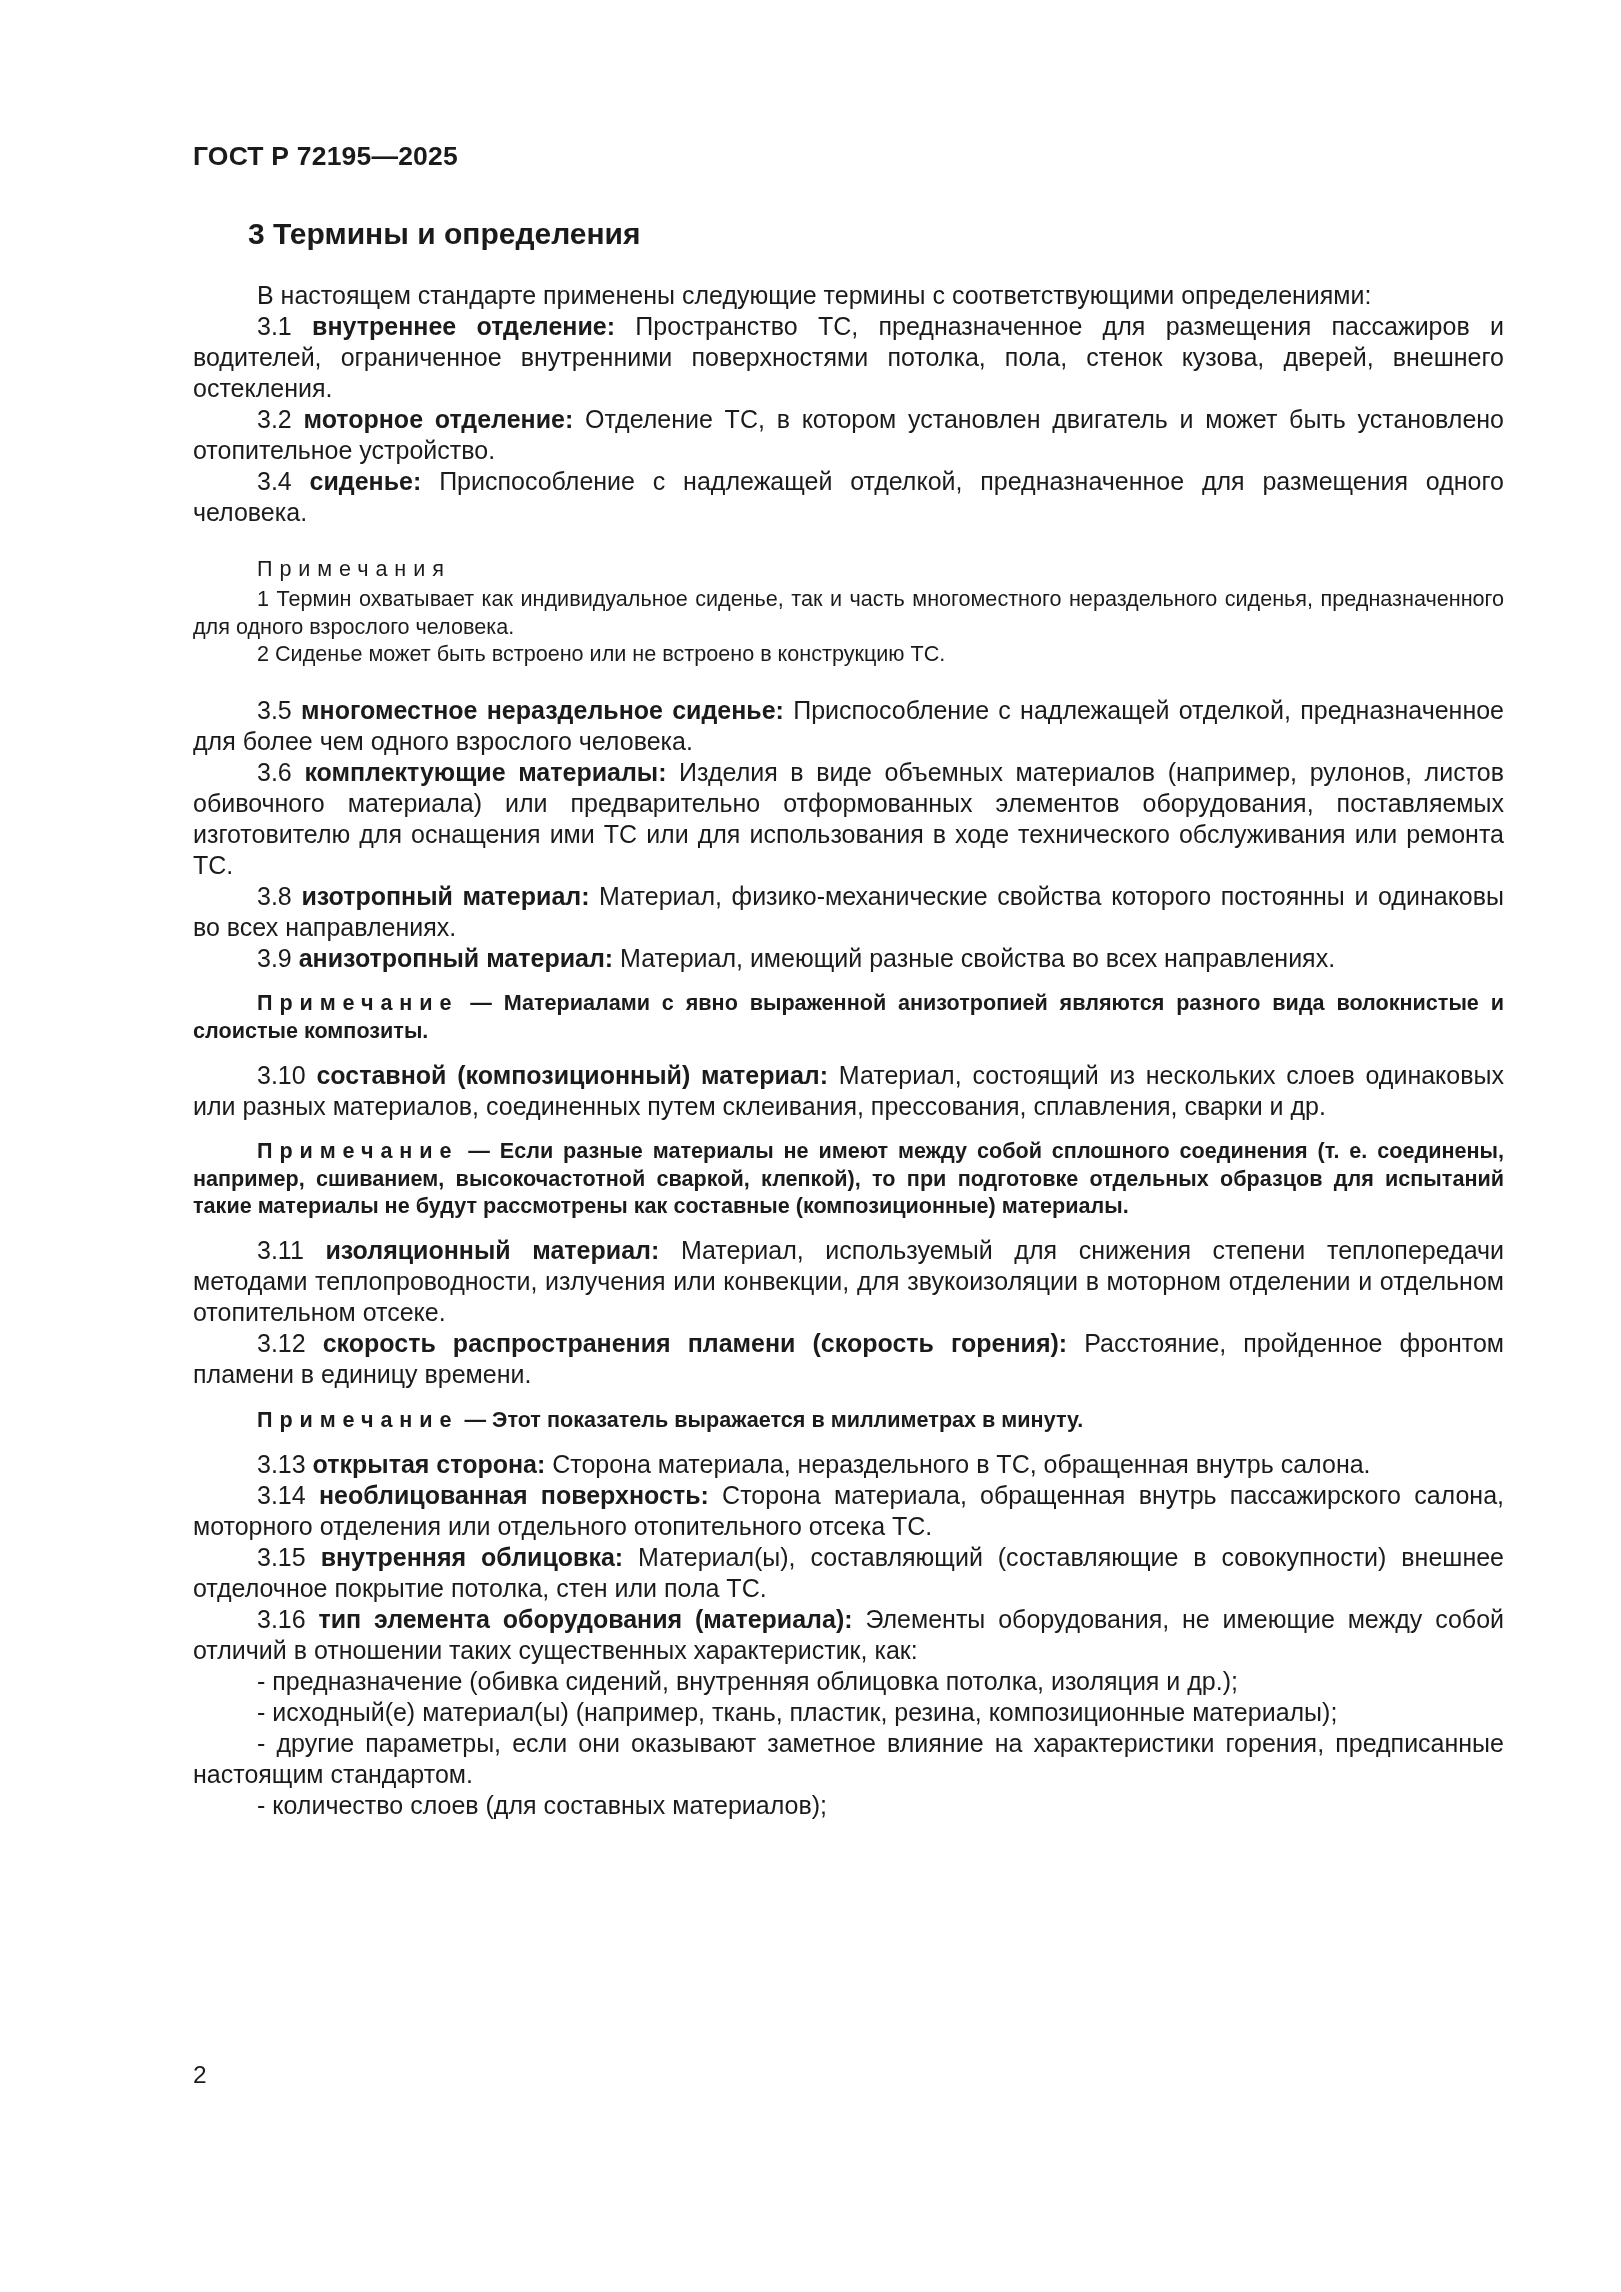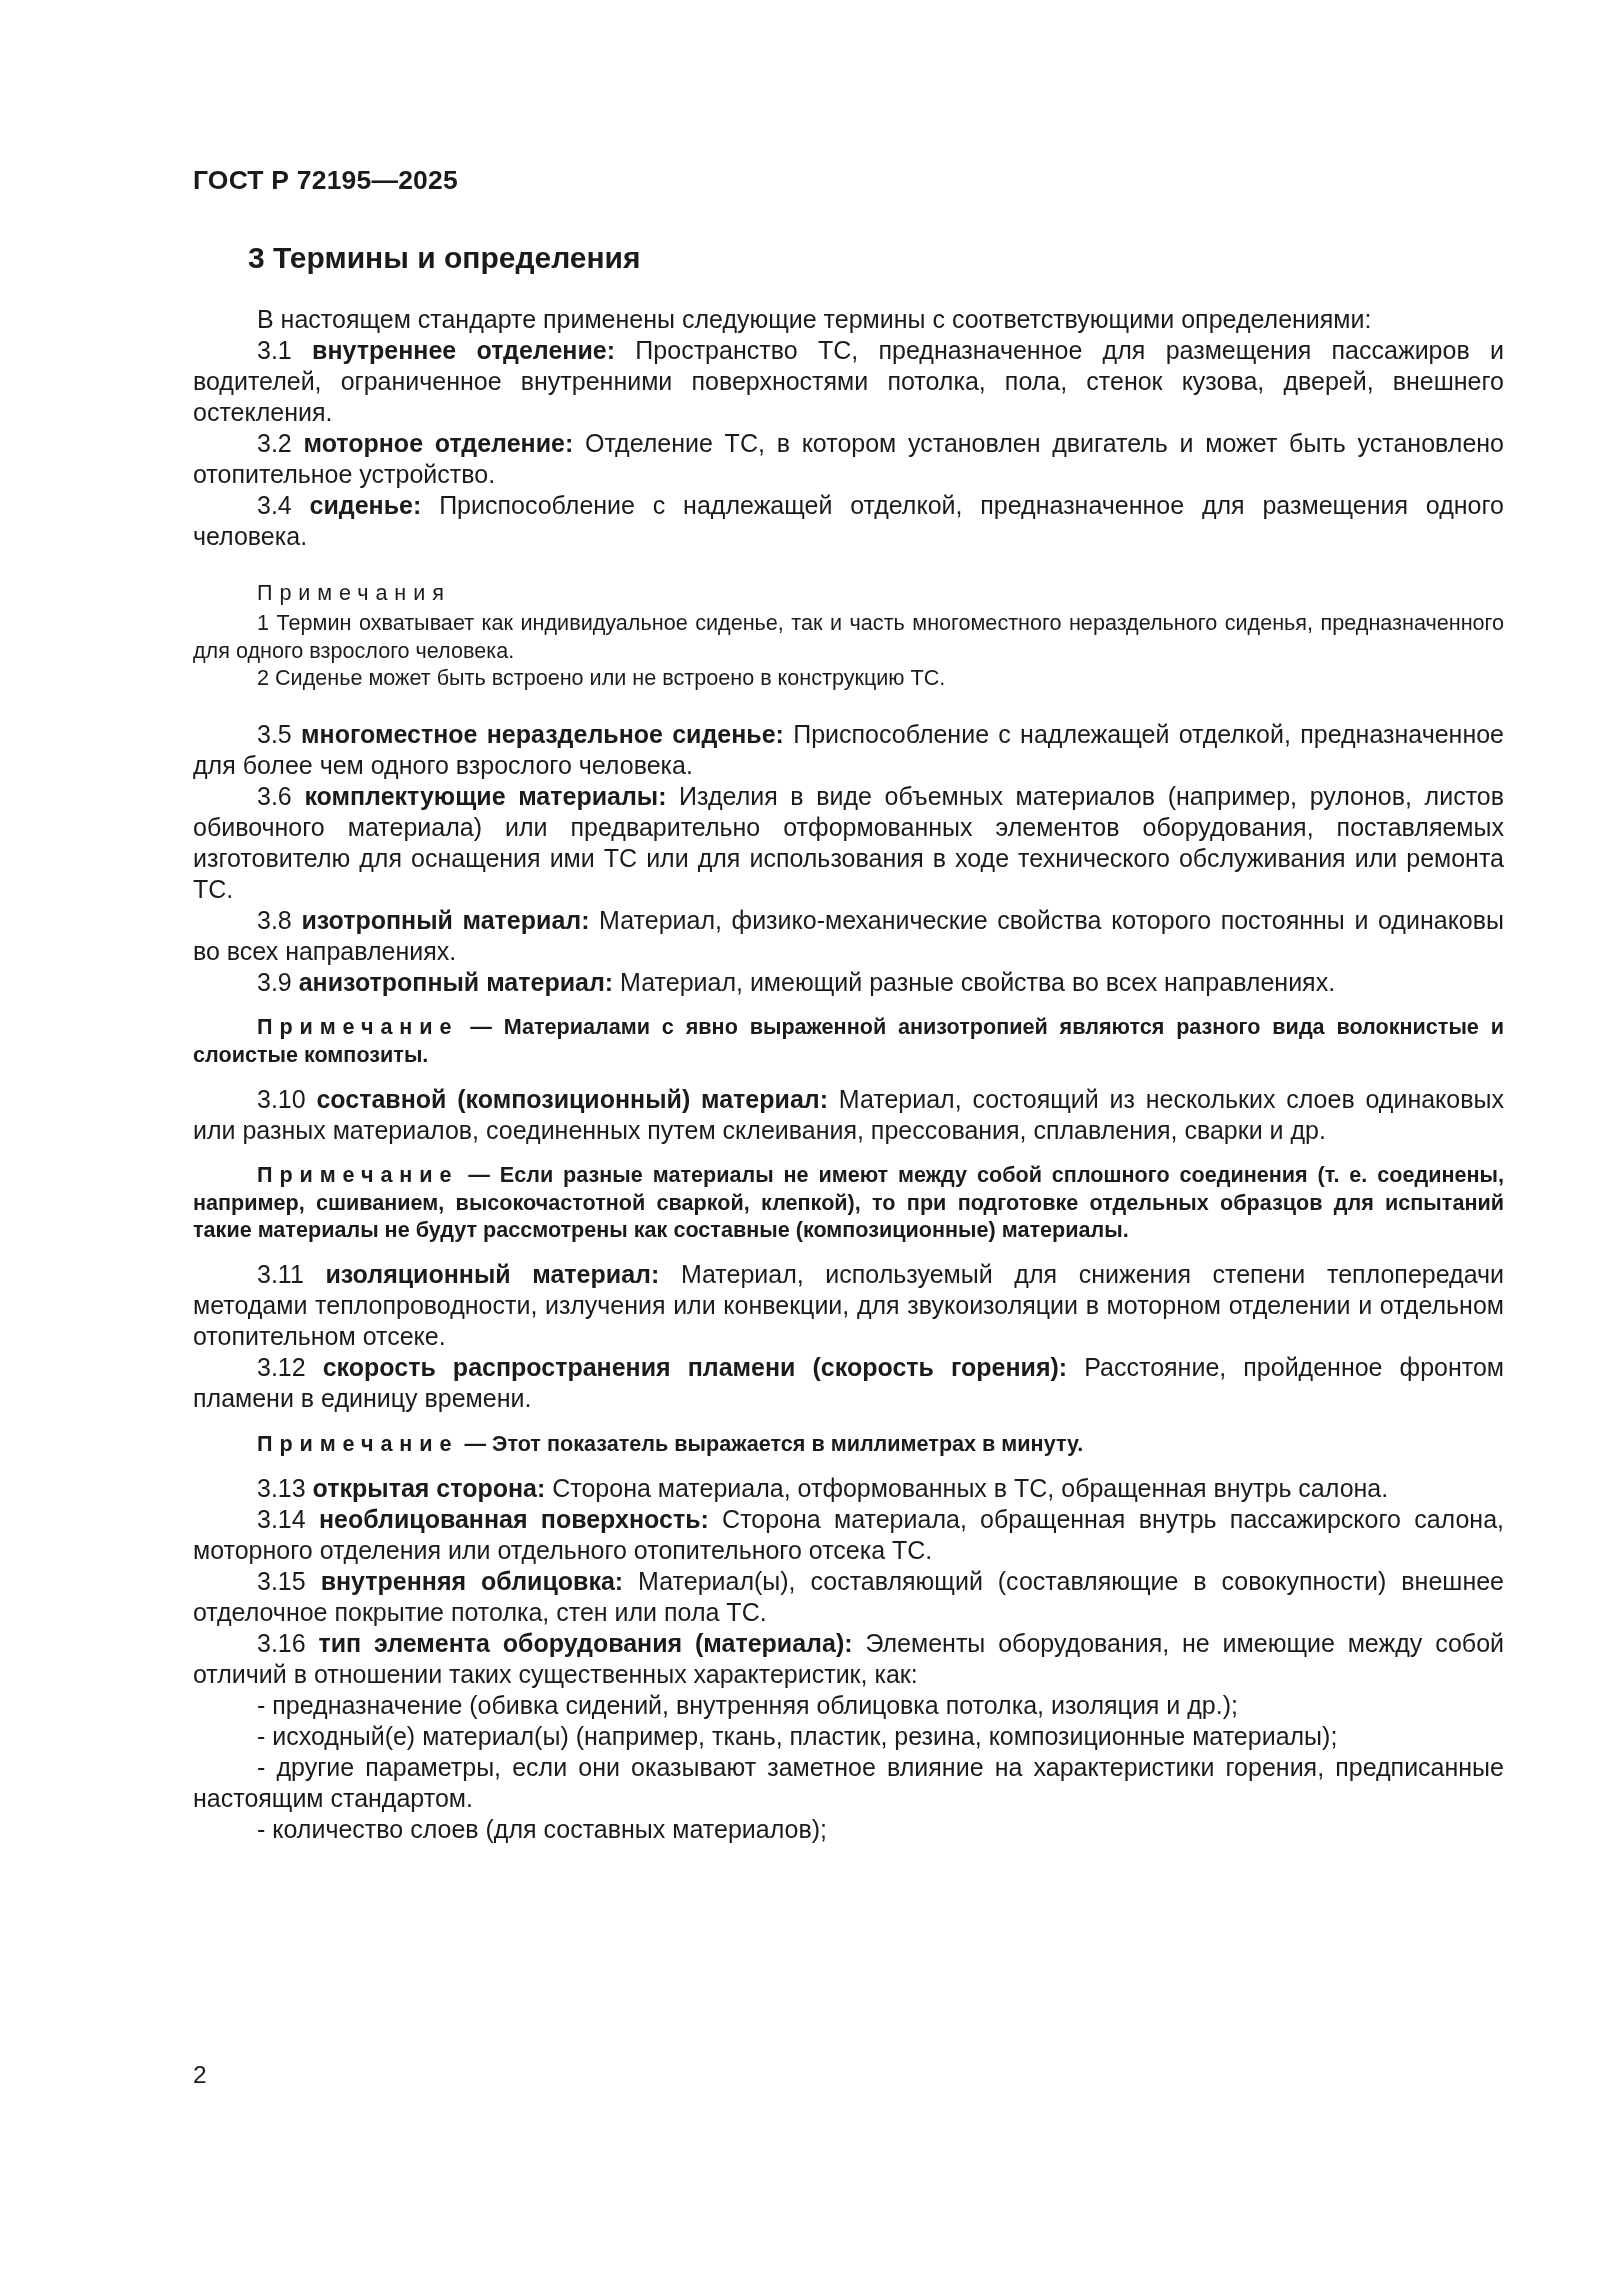--- a/index.html
+++ b/index.html
@@ -8,21 +8,21 @@
     height: 2293px;
     background: #ffffff;
     position: relative;
     font-family: "Liberation Sans", "DejaVu Sans", sans-serif;
     color: #1b1b1b;
     -webkit-font-smoothing: antialiased;
   }
   .content {
     position: absolute;
     left: 193px;
-    top: 165px;
+    top: 141px;
     width: 1311px;
   }
   .doc-code {
     font-size: 26.5px;
     font-weight: bold;
     letter-spacing: 0.2px;
     margin: 0 0 45px 0;
   }
   .section-heading {
     font-size: 30px;
@@ -99,21 +99,21 @@
   </div>
 
   <p class="para"><span>3.11 </span><b>изоляционный материал:</b><span> Материал, используемый для снижения степени теплопередачи методами теплопроводности, излучения или конвекции, для звукоизоляции в моторном отделении и отдельном отопительном отсеке.</span></p>
 
   <p class="para"><span>3.12 </span><b>скорость распространения пламени (скорость горения):</b><span> Расстояние, пройденное фронтом пламени в единицу времени.</span></p>
 
   <div class="note-block">
     <p class="note"><span class="note-label">Примечание</span><span> — Этот показатель выражается в миллиметрах в минуту.</span></p>
   </div>
 
-  <p class="para"><span>3.13 </span><b>открытая сторона:</b><span> Сторона материала, отформованных в ТС, обращенная внутрь салона.</span></p>
+  <p class="para"><span>3.13 </span><b>открытая сторона:</b><span> Сторона материала, нераздельного в ТС, обращенная внутрь салона.</span></p>
 
   <p class="para"><span>3.14 </span><b>необлицованная поверхность:</b><span> Сторона материала, обращенная внутрь пассажирского салона, моторного отделения или отдельного отопительного отсека ТС.</span></p>
 
   <p class="para"><span>3.15 </span><b>внутренняя облицовка:</b><span> Материал(ы), составляющий (составляющие в совокупности) внешнее отделочное покрытие потолка, стен или пола ТС.</span></p>
 
   <p class="para"><span>3.16 </span><b>тип элемента оборудования (материала):</b><span> Элементы оборудования, не имеющие между собой отличий в отношении таких существенных характеристик, как:</span></p>
 
   <p class="para">- предназначение (обивка сидений, внутренняя облицовка потолка, изоляция и др.);</p>
   <p class="para">- исходный(е) материал(ы) (например, ткань, пластик, резина, композиционные материалы);</p>
   <p class="para">- другие параметры, если они оказывают заметное влияние на характеристики горения, предписанные настоящим стандартом.</p>

